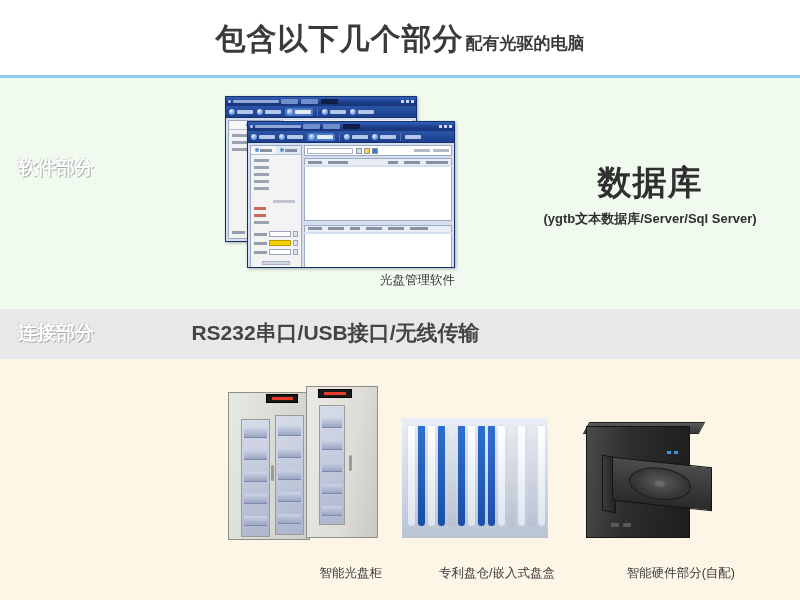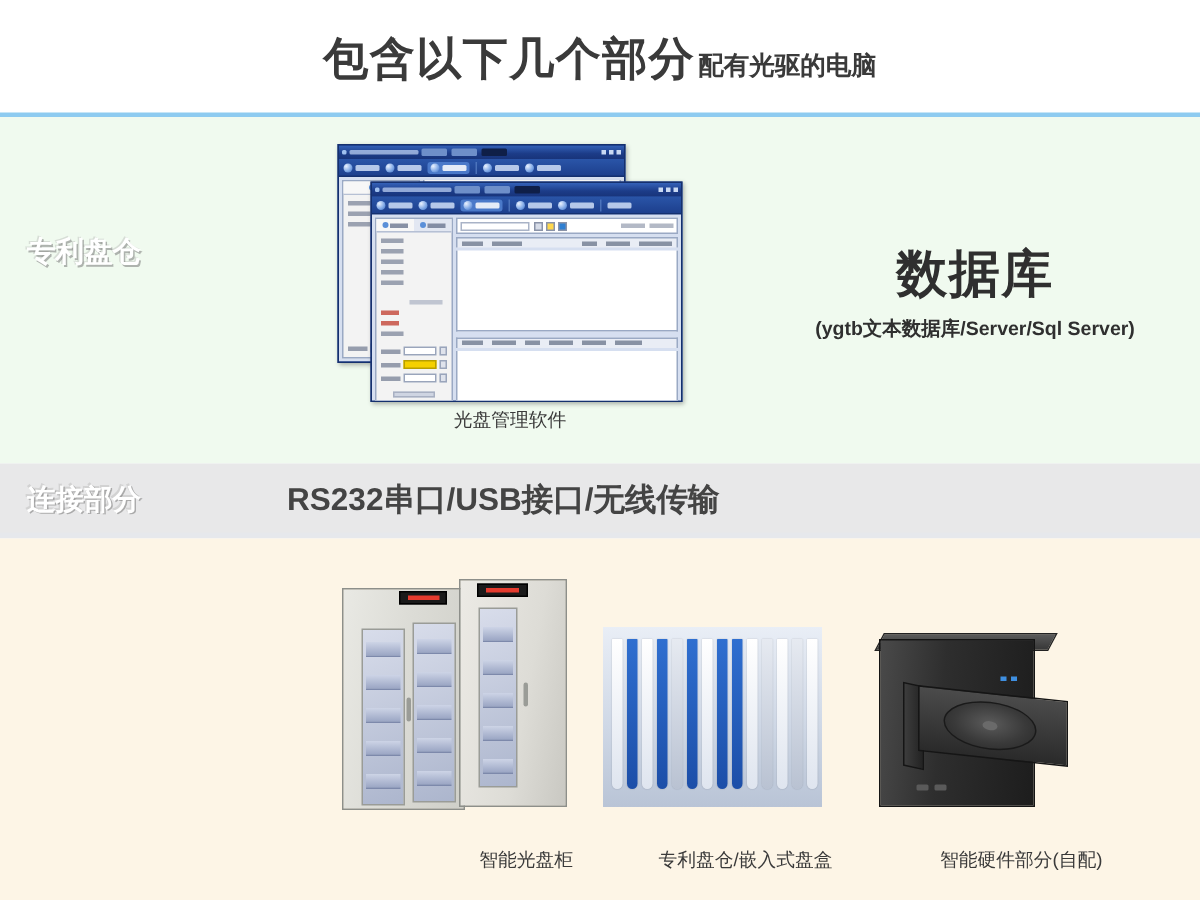--- a/index.html
+++ b/index.html
@@ -133,21 +133,21 @@
   .wr-grid-top { flex:1.15; background:#ffffff; border:1px solid #9aa9c4; border-top:none; }
   .wr-thead2 {
     height:7px; background:#e9edf5; border:1px solid #9aa9c4; border-bottom:none;
     display:flex; align-items:center; gap:6px; padding:0 3px; margin-top:2px;
   }
   .wr-thead2 i { display:block; height:3px; background:#6f7a90; opacity:.8; }
   .wr-grid-bot { flex:.75; background:#ffffff; border:1px solid #9aa9c4; border-top:none; }
 
   .sw-caption {
     position:absolute; left:225px; top:272px; width:230px;
-    text-align:center; font-size:12.5px; color:#3a3a3a; font-weight:500;
+    text-align:right; font-size:12.5px; color:#3a3a3a; font-weight:500;
   }
 
   
   .db-block { position:absolute; left:500px; top:160px; width:300px; text-align:center; }
   .db-title { font-size:34px; font-weight:bold; color:#2f2f2f; letter-spacing:1px; }
   .db-sub { font-size:13px; font-weight:bold; color:#2f2f2f; margin-top:4px; }
 
   
   .conn-text {
     position:absolute; left:0; top:319px; width:639px;
@@ -241,21 +241,21 @@
 
   <div class="header">
     <div class="header-inner">
       <span class="title-main">包含以下几个部分</span>
       <span class="title-sub">配有光驱的电脑</span>
     </div>
   </div>
   <div class="header-rule"></div>
 
   <div class="band band-software"></div>
-  <div class="row-label label-software">专利盘仓</div>
+  <div class="row-label label-software">软件部分</div>
 
   <div class="sw-stack">
 
     <div class="winwrap win-back">
       <div class="win">
         <div class="win-titlebar">
           <span class="tb-dot"></span>
           <span class="tb-text"></span>
           <span class="tb-tabs">
             <span class="tb-tab"></span>

